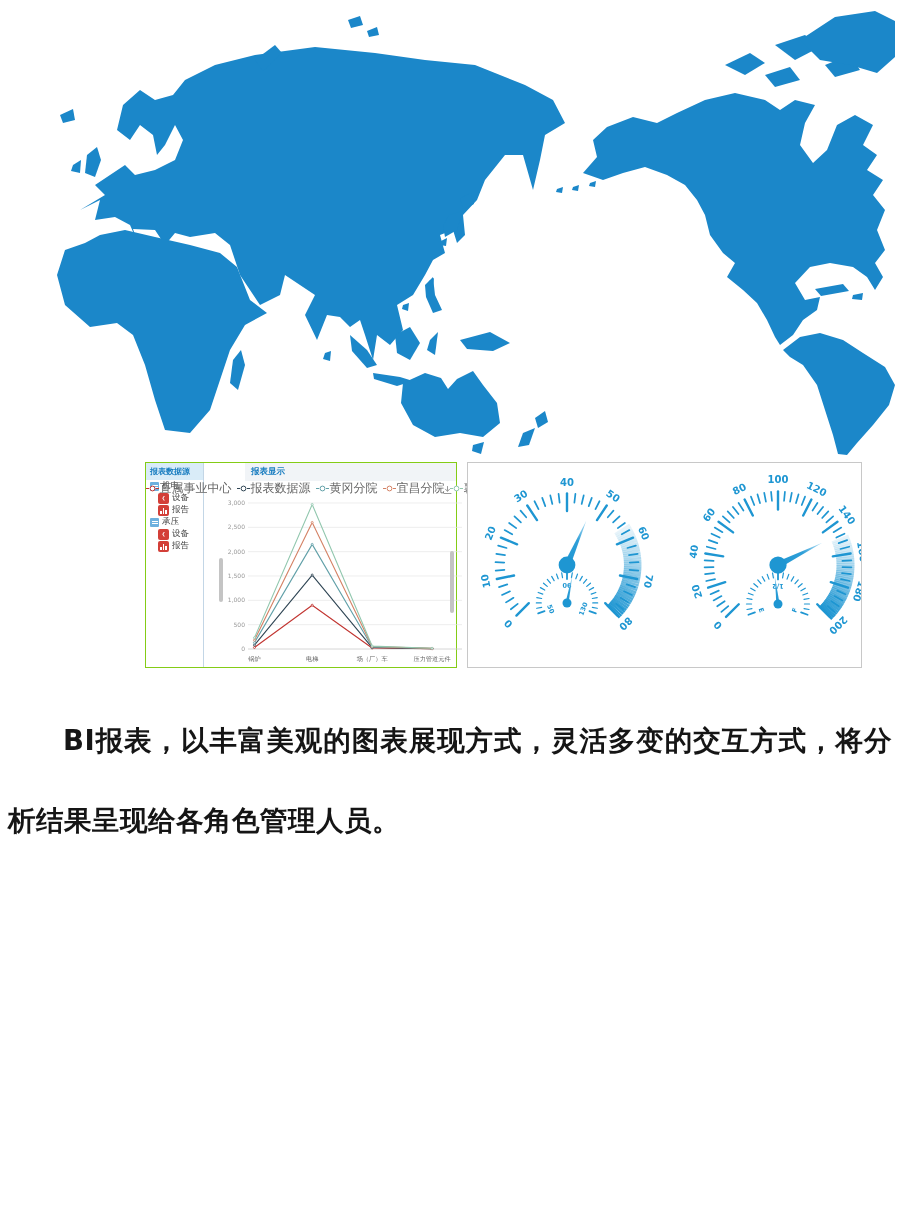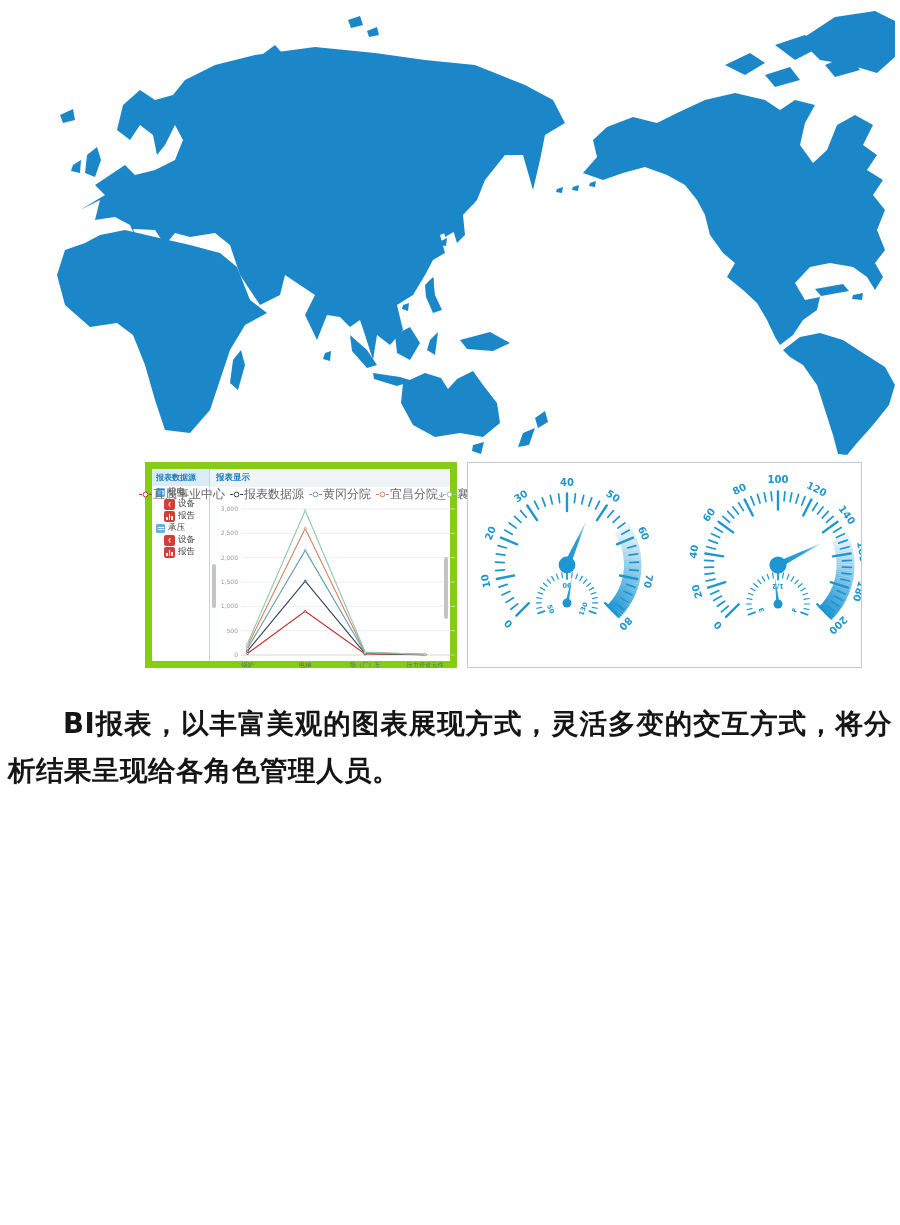--- a/index.html
+++ b/index.html
@@ -4,55 +4,55 @@
 <style>
   html,body{margin:0;padding:0;background:#ffffff;}
   #page{position:relative;width:900px;height:1225px;background:#fff;overflow:hidden;
         font-family:"DejaVu Sans","Liberation Sans",sans-serif;}
 
   
   #map-wrap{position:absolute;left:5px;top:5px;width:890px;height:452px;}
 
   
   #report-panel{position:absolute;left:145px;top:462px;width:312px;height:206px;
-    background:#fff;border:7px solid #84cc16;box-sizing:border-box;display:flex;}
+    background:#fff;border:1px solid #84cc16;box-sizing:border-box;display:flex;gap:13px;}
   #rp-sidebar{width:57px;border-right:1px solid #c3d6e6;display:flex;flex-direction:column;}
   #rp-sidebar-header{background:#d9ecf8;color:#1a7dc0;font-size:8px;font-weight:bold;
     padding:3px 2px 3px 4px;white-space:nowrap;}
   .tree-row{display:flex;align-items:center;}
   .tree-row.lvl0{padding-left:4px;}
   .tree-row.lvl1{padding-left:12px;font-family:Liberation Mono, monospace;}
   .tree-label{font-size:8.5px;color:#444;margin-left:3px;white-space:nowrap;}
   .icon-folder{width:9px;height:9px;border-radius:1px;background:#6db0de;position:relative;flex:none;}
   .icon-folder::before{content:"";position:absolute;left:1.5px;top:3px;width:6px;height:1px;background:#fff;}
   .icon-folder::after{content:"";position:absolute;left:1.5px;top:5.5px;width:6px;height:1px;background:#fff;}
   .icon-device{width:11px;height:11px;border-radius:2px;background:#d33f38;color:#fff;
     font-size:6px;line-height:11px;text-align:center;flex:none;font-weight:bold;}
   .icon-report{width:11px;height:11px;border-radius:2px;background:#d33f38;position:relative;flex:none;}
   .icon-report i{position:absolute;bottom:2px;width:1.6px;background:#fff;}
   .icon-report i:nth-child(1){left:2.2px;height:3px;}
   .icon-report i:nth-child(2){left:4.8px;height:5.5px;}
   .icon-report i:nth-child(3){left:7.4px;height:4px;}
 
   #rp-main{flex:1;position:relative;}
   #rp-main-header{background:#f1f4f7;color:#1a7dc0;font-size:8.5px;font-weight:bold;
-    padding:3px 8px 3px 6px;}
+    padding:3px 8px 3px 6px;margin-left:28px;}
   #rp-legend{position:absolute;left:0;right:16px;top:17px;display:flex;justify-content:center;
     align-items:center;gap:5px;}
   .lg{display:inline-flex;align-items:center;gap:1px;font-size:12px;color:#666;white-space:nowrap;}
   #download-btn{position:absolute;right:4px;top:17px;cursor:pointer;}
   .scroll-thumb{position:absolute;width:4px;background:#c4c4c4;border-radius:2px;}
 
   
   #gauge-panel{position:absolute;left:467px;top:462px;width:395px;height:206px;
     background:#fff;border:1px solid #c8c8c8;box-sizing:border-box;}
 
   
   #body-text{position:absolute;left:8px;top:700px;width:884px;color:#151515;}
-  #body-text p{margin:0;font-size:27.5px;line-height:47px;font-weight:600;
+  #body-text p{margin:0;font-size:27.5px;line-height:80px;font-weight:600;
     text-align:justify;text-indent:2em;letter-spacing:.5px;}
 </style>
 </head>
 <body>
 
 <div id="page">
 
   <div id="map-wrap">
     <svg viewBox="0 0 890 450" width="890" height="450">
       <g id="world-map">

